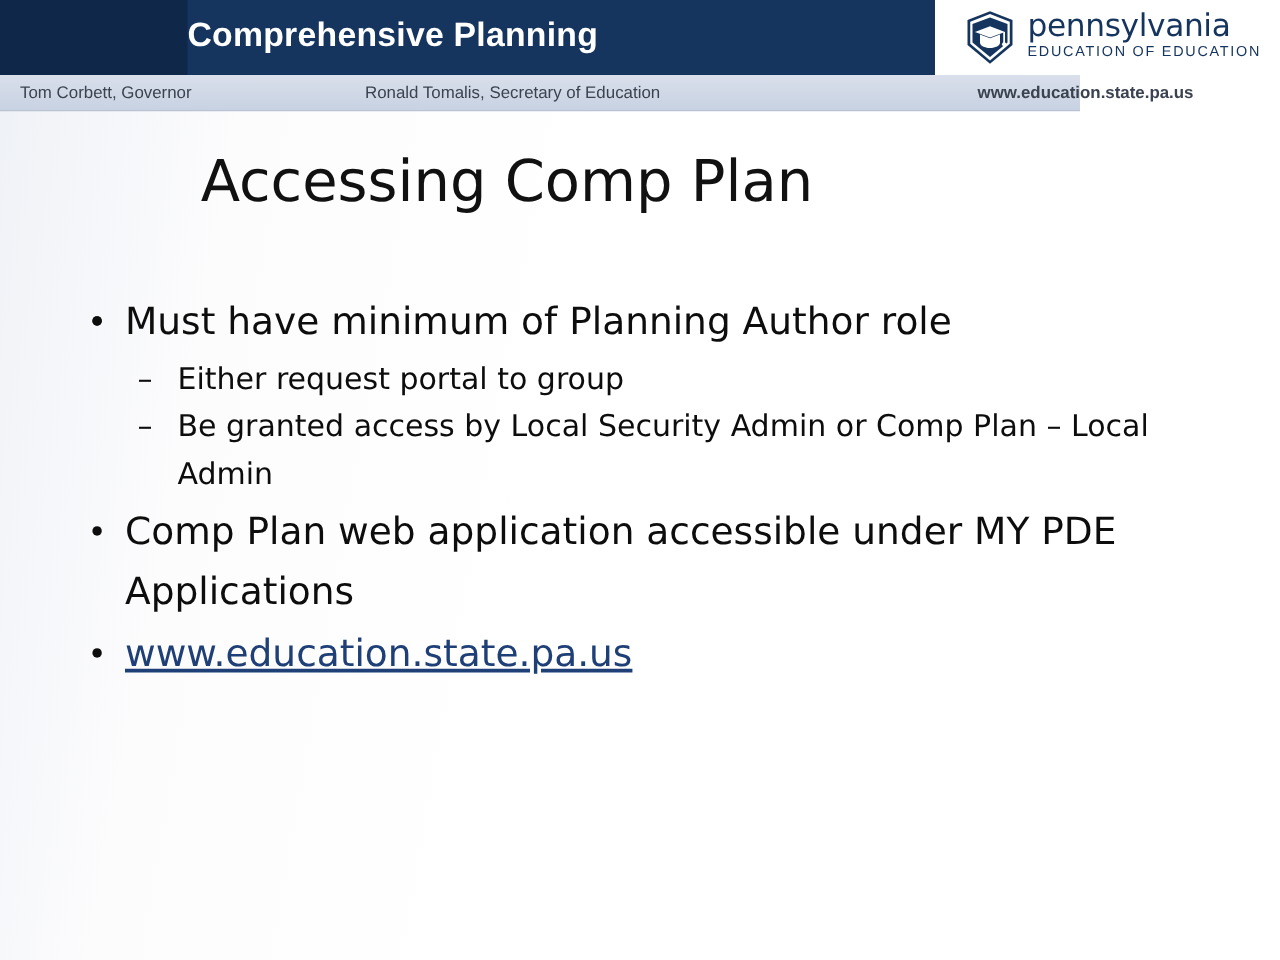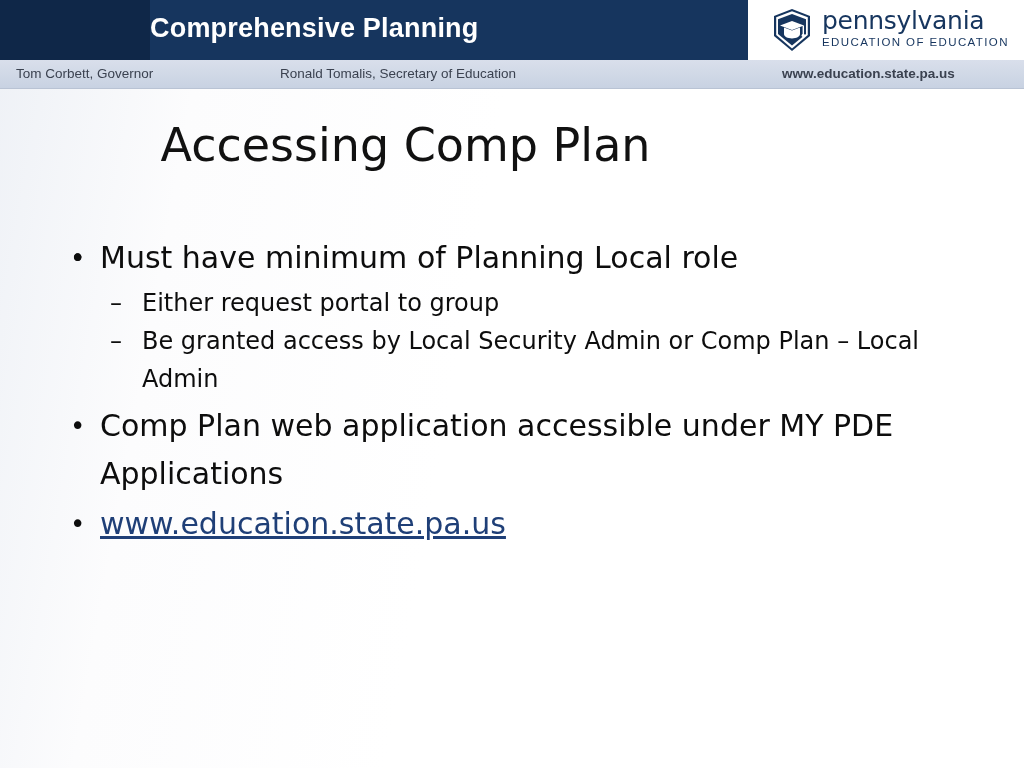--- a/index.html
+++ b/index.html
@@ -96,35 +96,36 @@
     color: #16355e;
     letter-spacing: 1.4px;
     line-height: 14px;
     margin-top: 1px;
   }
   
   .subbar {
     position: absolute;
     left: 0;
     top: 60px;
-    width: 1024px;
+    width: 848px;
     height: 28px;
     background: linear-gradient(180deg, #d9dfeb 0%, #c8d2e2 100%);
     border-bottom: 1px solid #b9c3d4;
+    padding-left: 16px;
   }
   .subbar span {
     position: absolute;
     top: 6px;
     font-family: "Liberation Sans", sans-serif;
     font-size: 13.5px;
     color: #3b4250;
     white-space: nowrap;
   }
   .sub-gov { left: 16px; }
-  .sub-sec { left: 280px; }
+  .sub-sec { left: 292px; }
   .sub-url { left: 782px; font-weight: bold; color: #2b3240; }
   
   .slide-title {
     position: absolute;
     left: 0;
     top: 118px;
     width: 811px;
     text-align: center;
     font-size: 46px;
     color: #111111;
@@ -221,21 +222,21 @@
 
   <div class="content">
     <ul class="level1">
 
       <li>
         <span class="bullet">•</span>
       </li>
 
       <li>
         <span class="bullet">•</span>
-        <span>Must have minimum of Planning Local role</span>
+        <span>Must have minimum of Planning Author role</span>
         <ul class="level2">
           <li>
             <span class="dash">–</span>
             <span>Either request portal to group</span>
           </li>
           <li>
             <span class="dash">–</span>
             <span>Be granted access by Local Security Admin or Comp Plan – Local Admin</span>
           </li>
         </ul>

